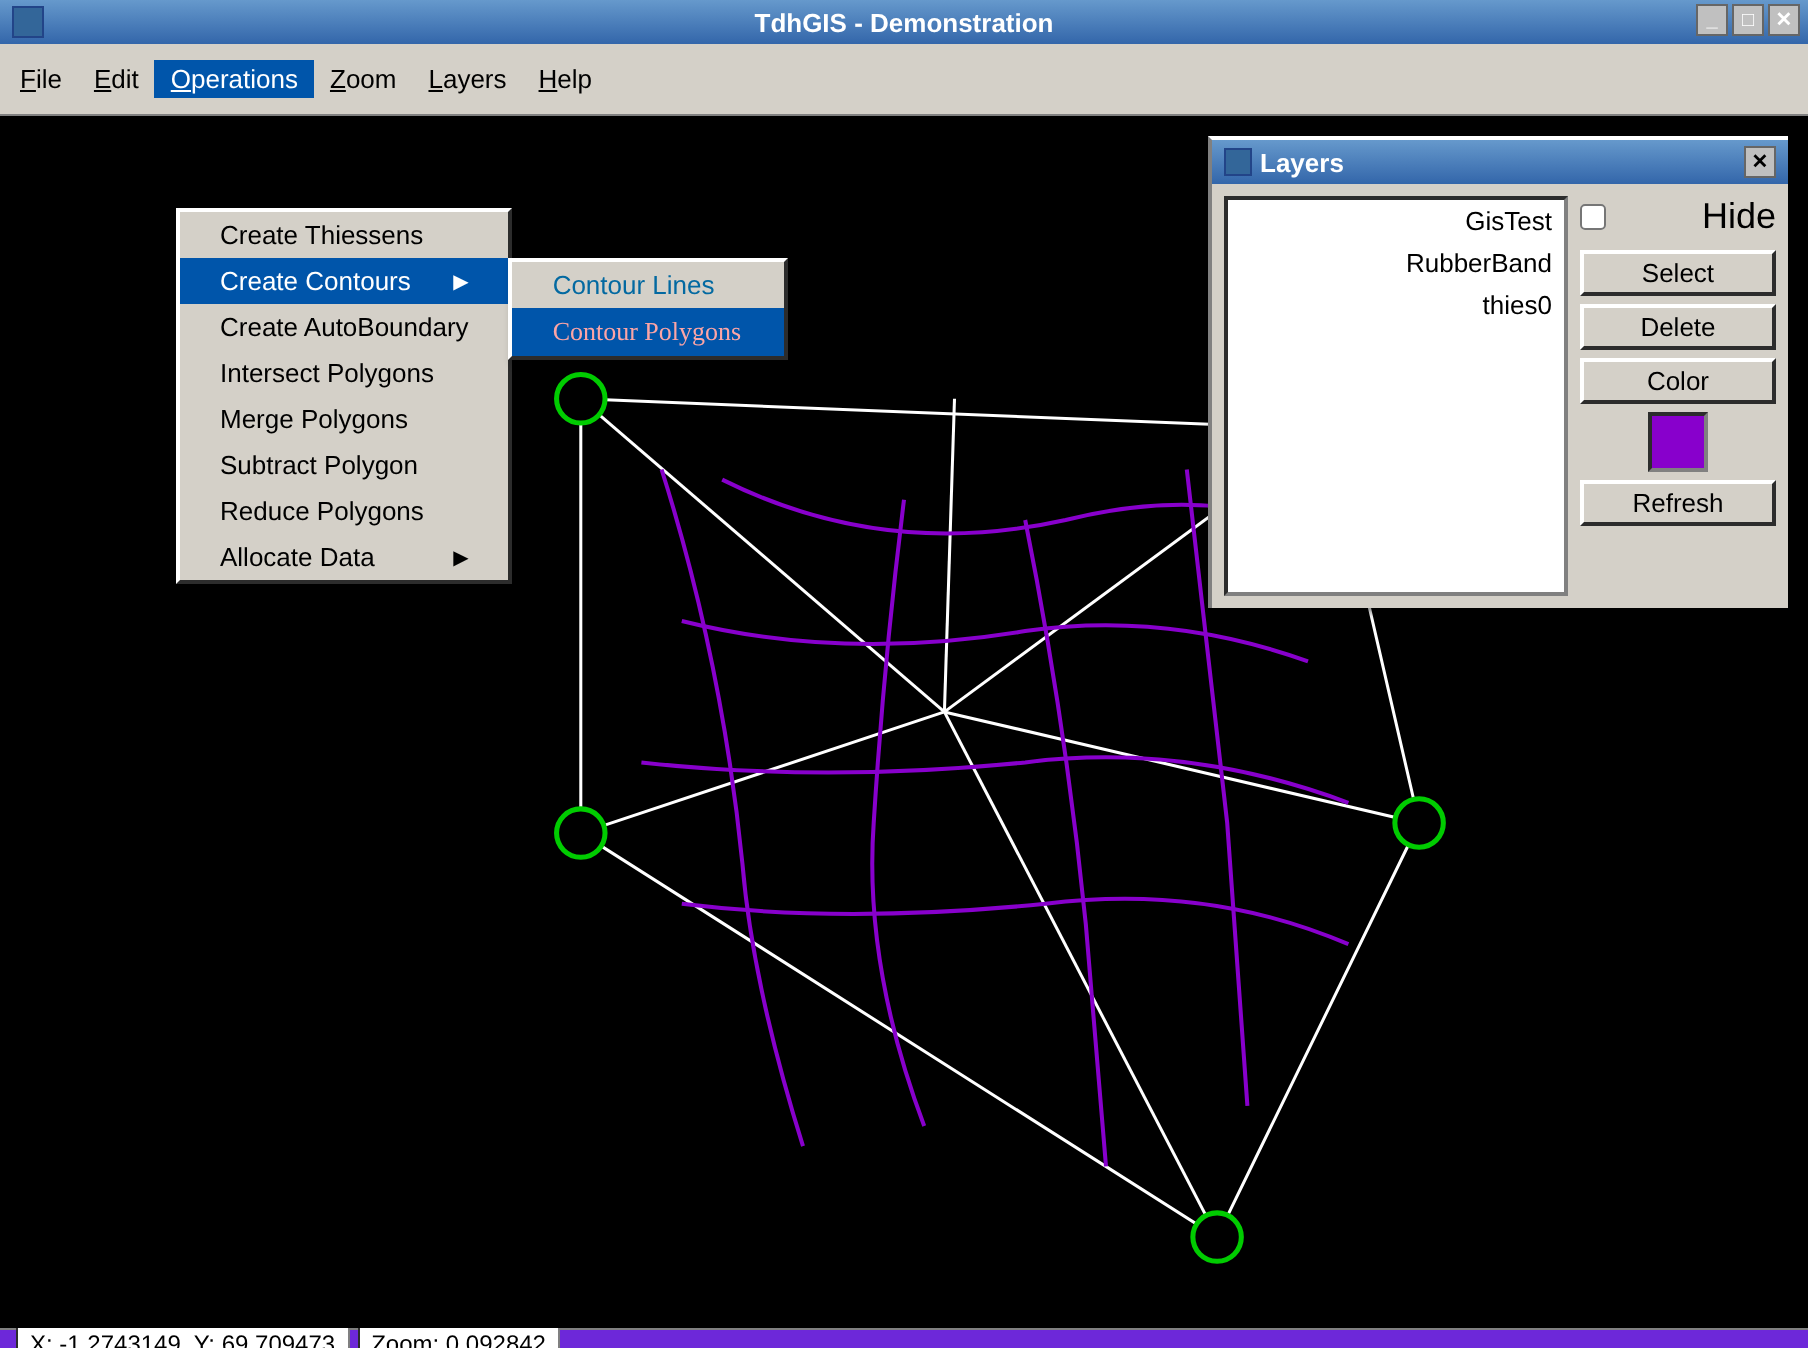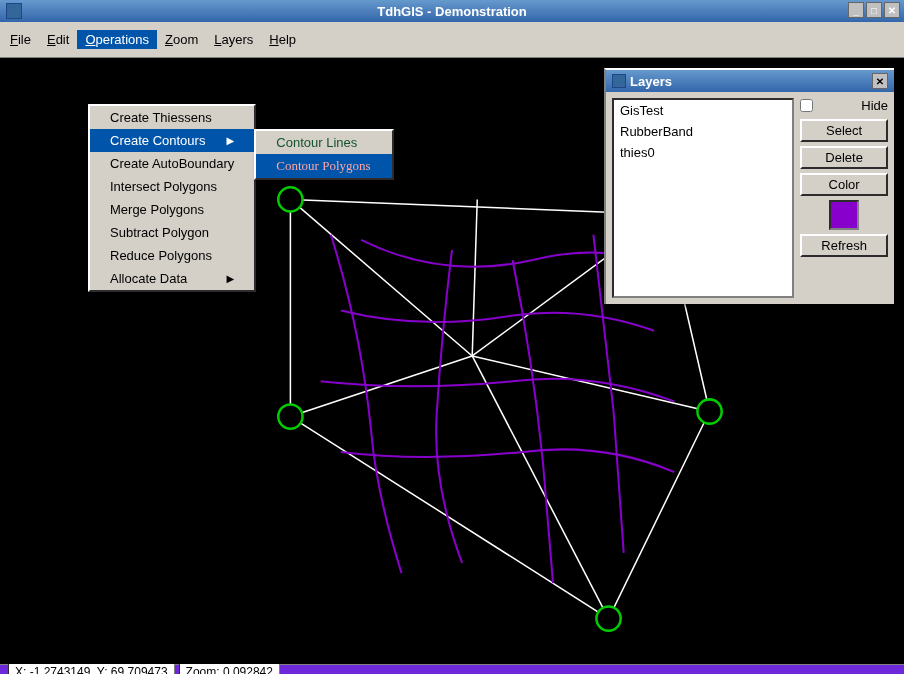--- a/index.html
+++ b/index.html
@@ -146,20 +146,21 @@
       display: flex;
       padding: 6px;
       gap: 6px;
     }
     .layers-list {
       flex: 1;
       background: white;
       border: 2px inset #808080;
       min-height: 200px;
       overflow-y: auto;
+      text-align: right;
     }
     .layer-item {
       padding: 3px 6px;
       cursor: pointer;
       font-size: 13px;
       white-space: nowrap;
     }
     .layer-item.selected {
       background: #0055aa;
       color: white;
@@ -173,21 +174,21 @@
     .layers-row {
       display: flex;
       align-items: center;
       gap: 4px;
       margin-bottom: 2px;
     }
     .check-label {
       display: flex;
       align-items: center;
       gap: 3px;
-      font-size: 13px;
+      font-size: 18px;
       cursor: pointer;
       margin-left: 44px;
     }
     .panel-btn {
       background: #d4d0c8;
       border: 2px outset #fff;
       border-right-color: #808080;
       border-bottom-color: #808080;
       padding: 2px 8px;
       font-size: 13px;
@@ -248,21 +249,21 @@
       border-right-color: #808080;
       border-bottom-color: #808080;
       z-index: 1001;
       min-width: 140px;
       box-shadow: 2px 2px 4px rgba(0,0,0,0.3);
     }
     .submenu-item {
       padding: 4px 20px;
       cursor: pointer;
       font-size: 13px;
-      color: #14532d;
+      color: #0369a1;
       white-space: nowrap;
     }
     .submenu-item:hover, .submenu-item.active {
       background: #0055aa;
       color: white;
     }
     .submenu-item.active {
       background: #0055aa;
       color: #fca5a5;
       font-family: Liberation Serif, serif;

